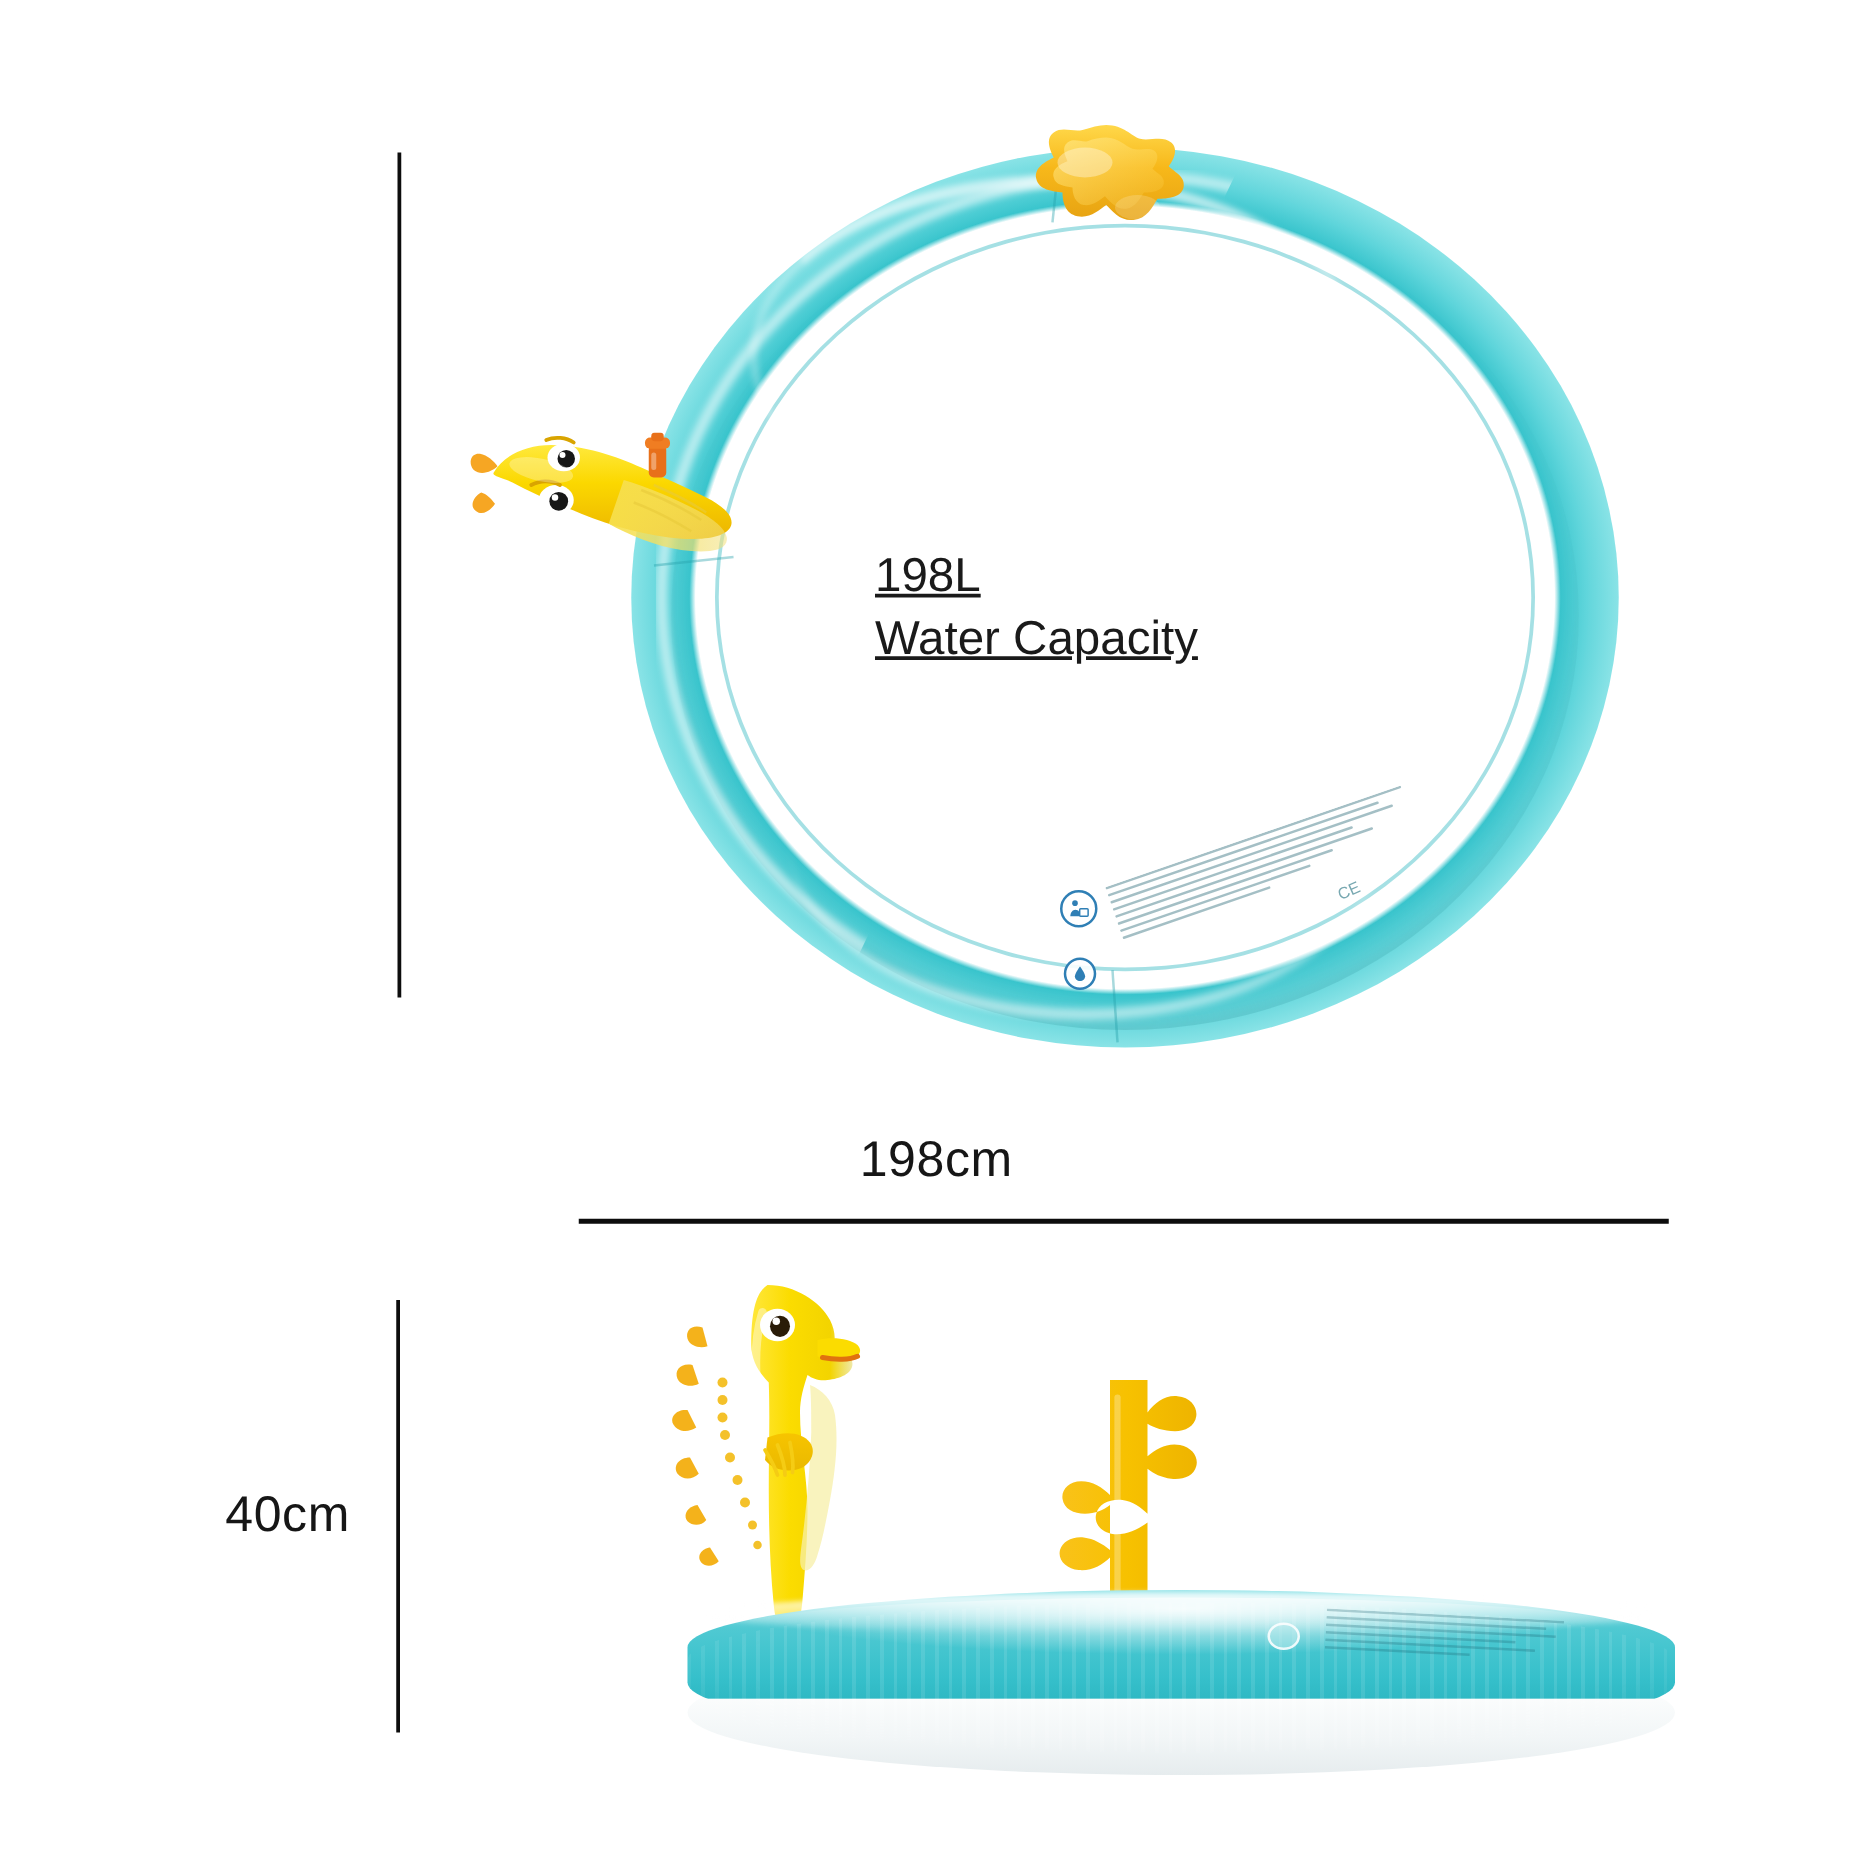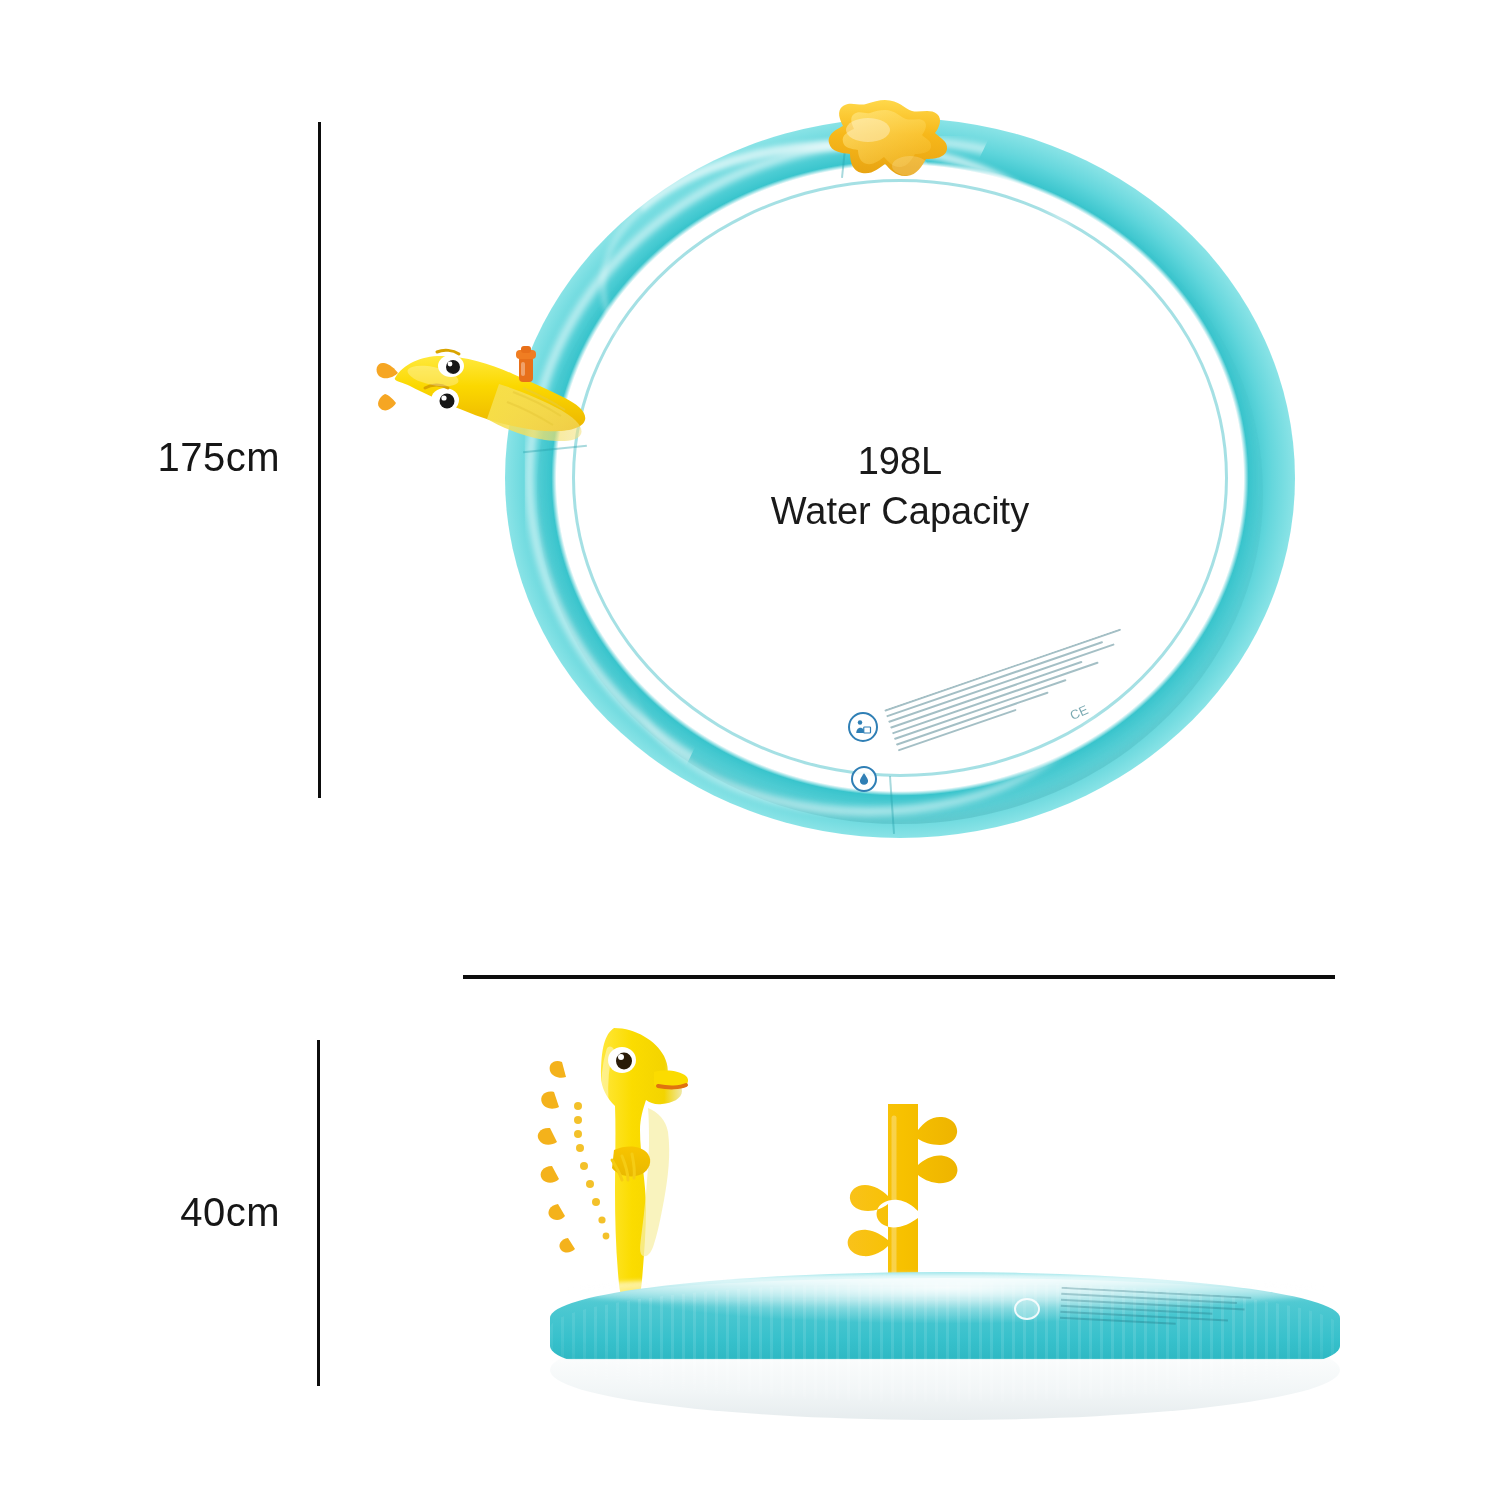--- a/index.html
+++ b/index.html
@@ -23,25 +23,25 @@
     color:#161616;
     font-weight:400;
     white-space:nowrap;
   }
   .dim-label.right { text-align:right; }
   .dim-label.center { text-align:center; }
 
   
   .capacity {
     position:absolute;
-    text-align:center;
     color:#1a1a1a;
     line-height:1.32;
     font-size:38px;
     white-space:nowrap;
+    text-decoration:underline;
   }
 
   
   .topview { position:absolute; left:505px; top:118px; width:790px; height:720px; }
 
   .ring-outer {
     position:absolute; left:0; top:0; width:790px; height:720px;
     border-radius:50%;
     background:
       radial-gradient(ellipse at 50% 50%,
@@ -169,21 +169,20 @@
   .seahorse-side { position:absolute; left:48px; top:0px; width:220px; height:290px; }
   .coral-side { position:absolute; left:340px; top:84px; width:190px; height:200px; }
 </style>
 </head>
 <body>
 
 <div class="stage">
 
   <div class="rule-v" style="left:318px; top:122px; height:676px;"></div>
 
-  <div class="dim-label right" style="left:20px; top:435px; width:260px;">175cm</div>
 
   <div class="topview">
 
     <div class="ring-outer"></div>
     <div class="ring-shadow"></div>
     <div class="ring-seam"></div>
     <div class="ring-gloss-outer"></div>
     <div class="ring-gloss-top"></div>
     <div class="ring-gloss-bottom"></div>
 
@@ -281,20 +280,21 @@
       </svg>
     </div>
 
   </div>
 
   <div class="capacity" style="left:700px; top:436px; width:400px;">
     <div>198L</div>
     <div>Water Capacity</div>
   </div>
 
+  <div class="dim-label center" style="left:749px; top:906px; width:300px; transform:translateX(-50%);">198cm</div>
 
   <div class="rule-h" style="left:463px; top:975px; width:872px;"></div>
 
   <div class="rule-v" style="left:317px; top:1040px; height:346px;"></div>
 
   <div class="dim-label right" style="left:20px; top:1190px; width:260px;text-align:right;">40cm</div>
 
   <div class="sideview">
 
     <div class="seahorse-side">

